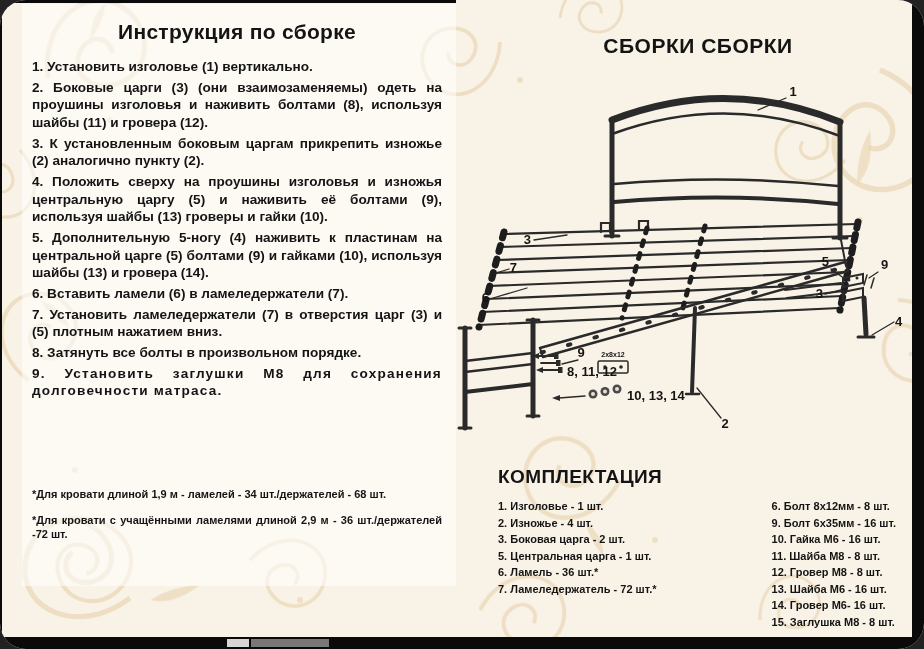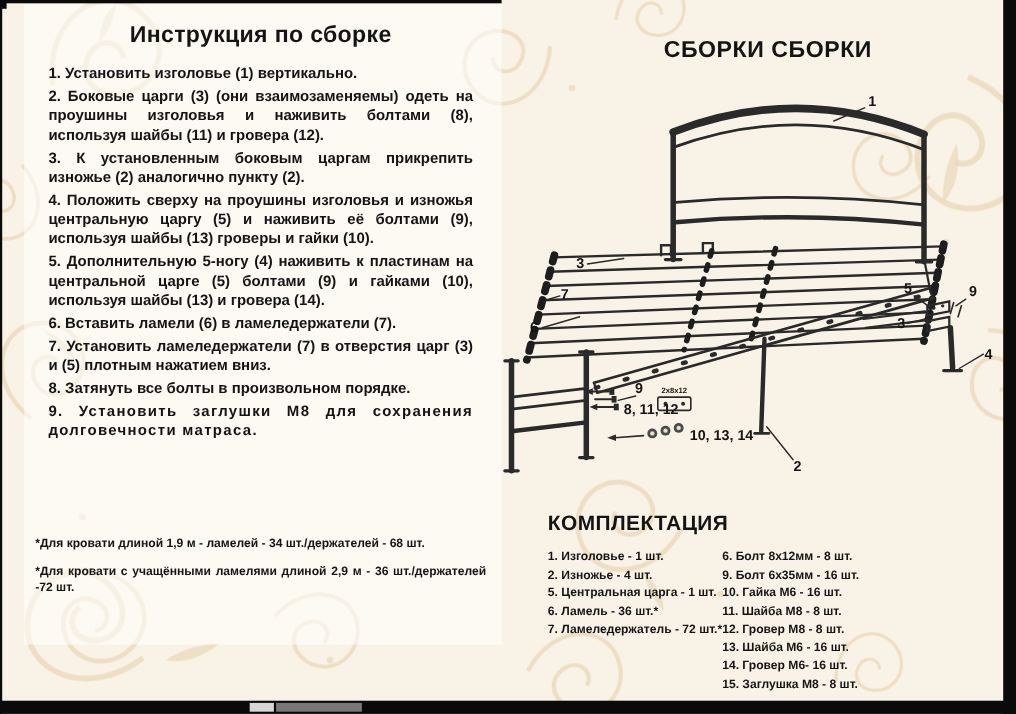--- a/index.html
+++ b/index.html
@@ -1,32 +1,32 @@
 <!DOCTYPE html>
 <html><head>
 <meta charset="utf-8">
 <style>
   html,body{margin:0;padding:0;background:#222;}
   .page{position:relative;width:924px;height:649px;background:#f6ecda;overflow:hidden;
-        font-family:"Liberation Sans","DejaVu Sans",sans-serif;color:#141414;}
+        font-family:"Liberation Sans","DejaVu Sans",sans-serif;color:#141414;border-radius:26px;}
   .orn{position:absolute;left:0;top:0;z-index:0;}
   .veil{position:absolute;left:0;top:0;width:924px;height:649px;background:rgba(255,255,255,.35);z-index:1;}
   .text-panel{position:absolute;left:22px;top:4px;width:434px;height:582px;background:rgba(255,255,255,.55);z-index:1;}
   .instructions{position:absolute;left:32px;top:20px;width:410px;z-index:2;}
   .instructions h1{font-size:21px;margin:0 0 14px;text-align:center;letter-spacing:.3px;}
-  .step{font-size:13.6px;font-weight:bold;text-align:justify;line-height:1.3;margin:0 12px 3px;}
+  .step{font-size:13.6px;font-weight:bold;text-align:justify;line-height:1.3;margin:0 0 3px;}
   .step.sp{letter-spacing:1.2px;}
   .notes{position:absolute;left:32px;top:487px;width:410px;z-index:2;}
   .note{font-size:11px;font-weight:bold;text-align:justify;line-height:1.32;margin:0 0 11px;}
   .scheme-title{position:absolute;left:558px;top:34px;width:280px;text-align:center;
                 font-size:21px;font-weight:bold;letter-spacing:.5px;z-index:2;}
   .diagram{position:absolute;left:455px;top:76px;z-index:2;}
   .parts{position:absolute;left:498px;top:466px;width:398px;z-index:2;}
   .parts h2{font-size:19px;margin:0 0 10px;letter-spacing:.4px;}
-  .parts-cols{display:flex;}
+  .parts-cols{display:flex;justify-content:space-between;}
   .parts ul{list-style:none;margin:0;padding:0;}
   .parts li{font-size:11px;font-weight:bold;line-height:1.5;white-space:nowrap;}
   .edge-top{position:absolute;left:0;top:0;width:456px;height:3px;background:#0a0a0a;z-index:3;}
   .edge-notch{position:absolute;left:0;top:0;width:6px;height:8px;background:#0a0a0a;z-index:3;}
   .edge-left{position:absolute;left:0;top:0;width:2px;height:649px;background:#0a0a0a;z-index:3;}
   .edge-right{position:absolute;left:912px;top:0;width:12px;height:649px;background:#0a0a0a;z-index:3;}
   .edge-bottom{position:absolute;left:0;top:637px;width:924px;height:12px;background:#0a0a0a;z-index:3;}
   .tb1{position:absolute;left:227px;top:639px;width:22px;height:8px;background:#d6d6d6;z-index:4;}
   .tb2{position:absolute;left:251px;top:639px;width:78px;height:8px;background:#787878;z-index:4;}
   .dg{stroke:#2a2a2a;fill:none;stroke-linecap:round;}
@@ -214,20 +214,21 @@
     <text x="158" y="281" text-anchor="middle" class="tiny">2x8x12</text>
     <text x="172" y="324" text-anchor="start">10, 13, 14</text>
   </svg>
 
   <div class="parts">
     <h2>КОМПЛЕКТАЦИЯ</h2>
     <div class="parts-cols">
       <ul>
         <li>1. Изголовье - 1 шт.</li>
         <li>2. Изножье - 4 шт.</li>
+        <li>3. Боковая царга - 2 шт.</li>
         <li>5. Центральная царга - 1 шт.</li>
         <li>6. Ламель - 36 шт.*</li>
         <li>7. Ламеледержатель - 72 шт.*</li>
       </ul>
       <ul>
         <li>6. Болт 8х12мм - 8 шт.</li>
         <li>9. Болт 6х35мм - 16 шт.</li>
         <li>10. Гайка М6 - 16 шт.</li>
         <li>11. Шайба М8 - 8 шт.</li>
         <li>12. Гровер М8 - 8 шт.</li>

